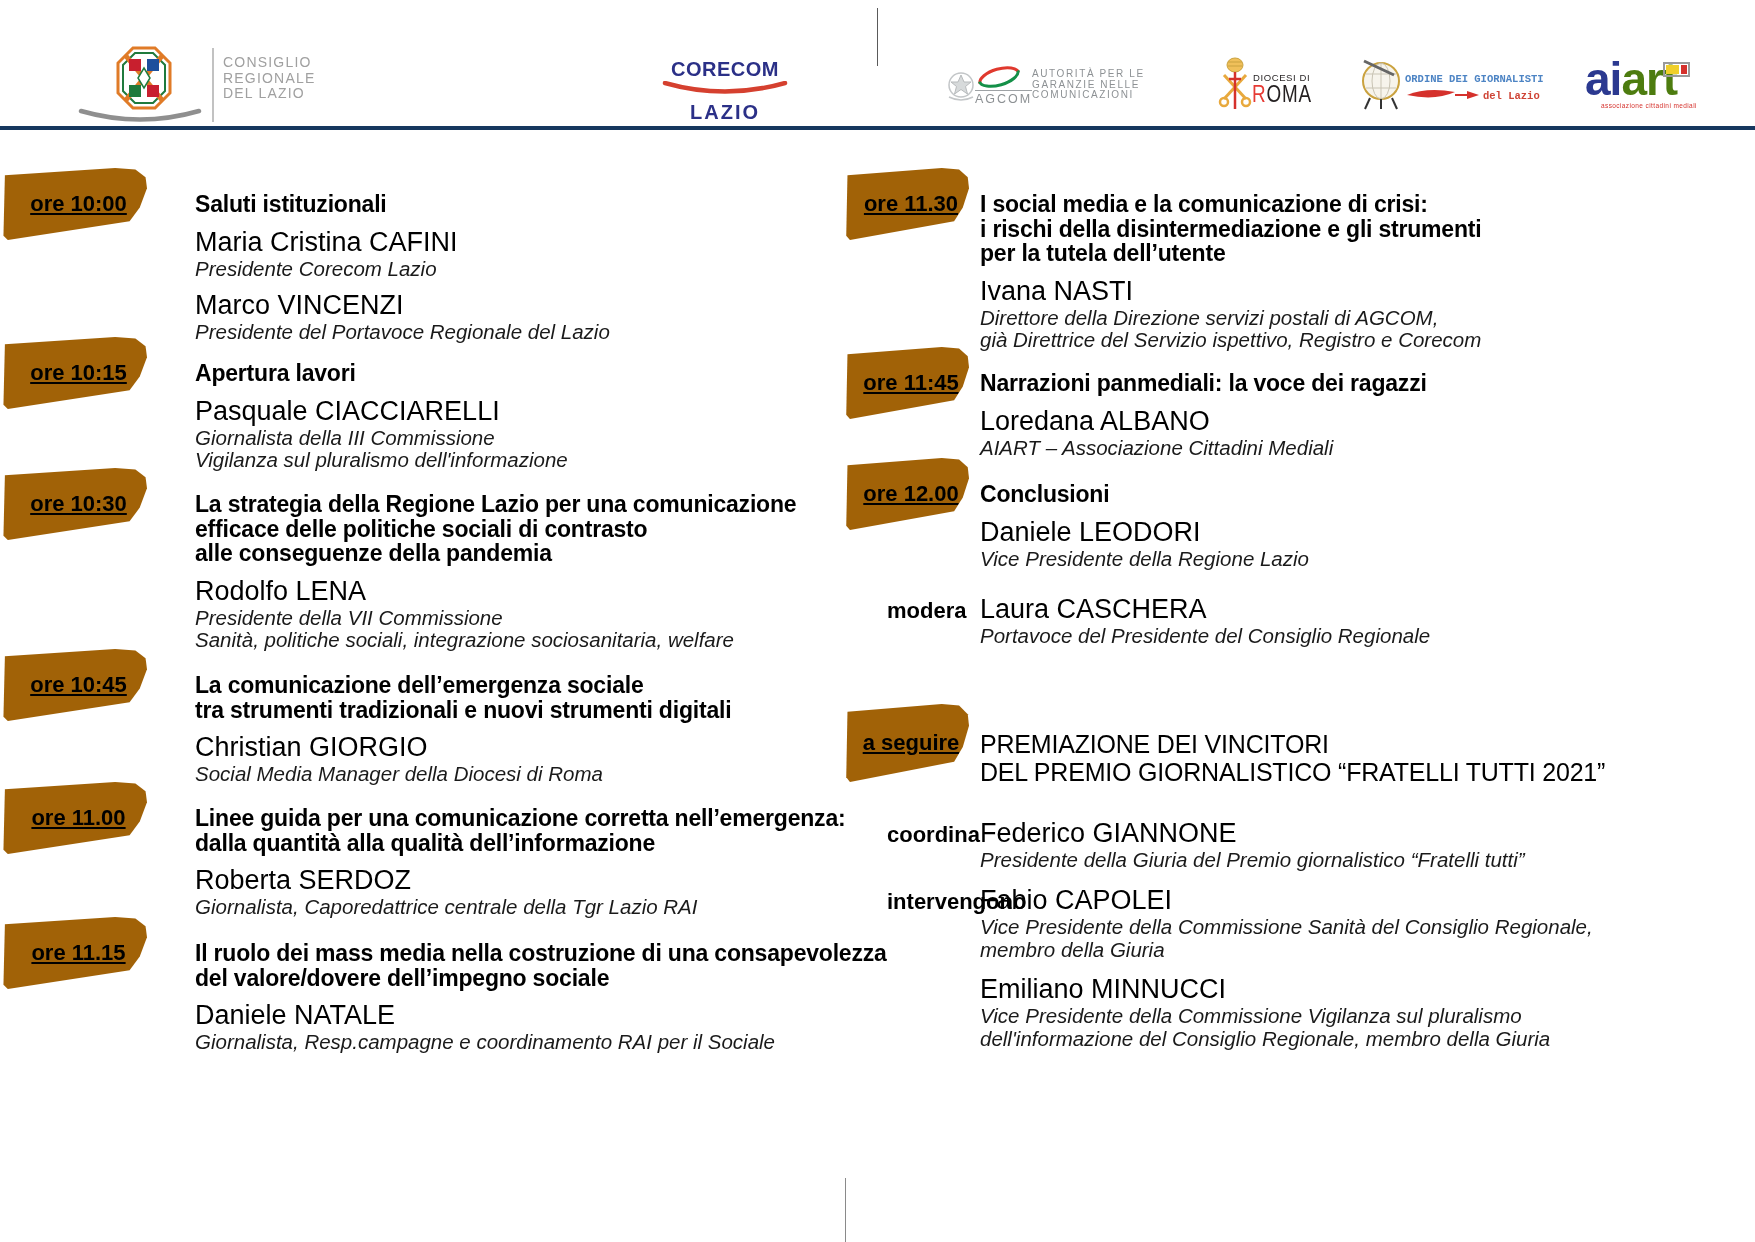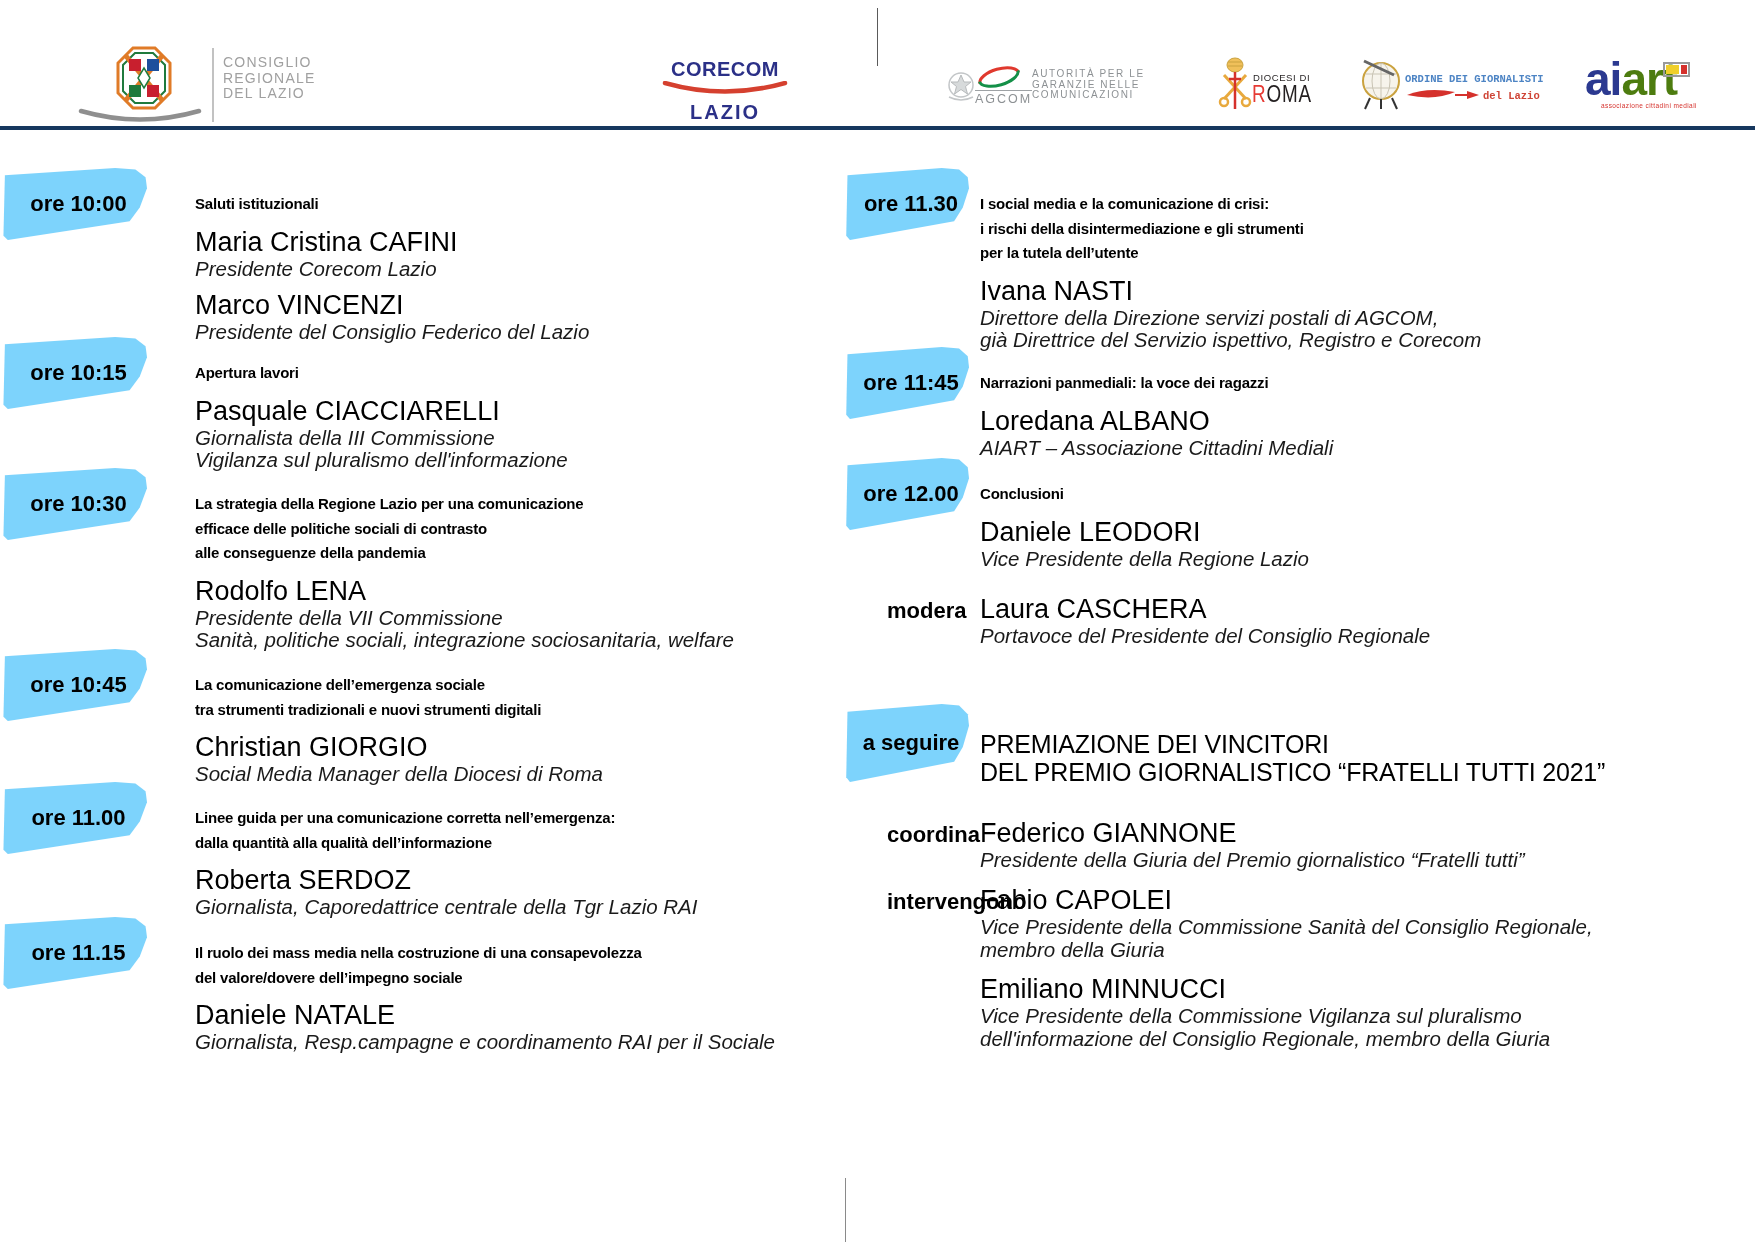--- a/index.html
+++ b/index.html
@@ -35,33 +35,33 @@
   .odg-sub{position:absolute;left:1483px;top:90px;font-family:"Liberation Mono",monospace;
            font-weight:700;font-size:10.5px;color:#cf4436;}
 
   .aiart-text{position:absolute;left:1585px;top:56px;font-size:46px;line-height:46px;
               font-weight:700;letter-spacing:-1px;}
   .aiart-text .p1{color:#2b3990;}
   .aiart-text .p2{color:#4d7c0f;}
   .aiart-caption{position:absolute;left:1601px;top:102px;font-size:6.5px;letter-spacing:.4px;color:#d5312c;}
 
   
-  .badge{position:absolute;width:145px;height:72px;background:#7dd3fc;
+  .badge{position:absolute;width:145px;height:72px;background:#a16207;
          clip-path:polygon(2% 10%,78% 0%,92% 2%,99% 13%,100% 28%,95% 55%,88% 74%,4% 100%,1% 94%);
          filter:drop-shadow(2px 5px 3px rgba(0,0,0,.5));
-         display:flex;align-items:center;justify-content:center;}
+         display:flex;align-items:center;justify-content:center;text-decoration:underline;}
   .badge span{font-weight:700;font-size:22px;padding-left:8px;}
   .badge-r{width:124px;}
   .badge-big{height:78px;}
 
   .side-label{position:absolute;left:887px;font-weight:700;font-size:22px;}
 
   .content{position:absolute;width:770px;}
   .content-r{position:absolute;width:760px;}
-  .title{font-weight:700;font-size:15px;line-height:24.5px;white-space:pre-line;letter-spacing:-.2px;}
+  .title{font-weight:700;font-size:23px;line-height:24.5px;white-space:pre-line;letter-spacing:-.2px;}
   .name{font-size:27px;line-height:30px;margin-top:10px;}
   .name.first{margin-top:0;}
   .role{font-style:italic;font-size:20.5px;line-height:22.5px;white-space:pre-line;
         color:#1a1a1a;margin-top:1px;}
   .award-line{font-size:25px;line-height:28px;letter-spacing:-.2px;}
   .award-line .bold{font-weight:400;}
 </style>
 </head>
 <body>
 
@@ -157,21 +157,21 @@
     <span>ore 10:00</span>
   </div>
 <div class="content" style="left:195px;top:192px">
   <div class="title">Saluti istituzionali</div>
   <div class="speaker">
     <div class="name">Maria Cristina CAFINI</div>
     <div class="role">Presidente Corecom Lazio</div>
   </div>
   <div class="speaker">
     <div class="name">Marco VINCENZI</div>
-    <div class="role">Presidente del Consiglio Federico del Lazio</div>
+    <div class="role">Presidente del Portavoce Regionale del Lazio</div>
   </div>
 </div>
 
 <div class="badge" style="left:2px;top:337px">
     <span>ore 10:15</span>
   </div>
 <div class="content" style="left:195px;top:361px">
   <div class="title">Apertura lavori</div>
   <div class="speaker">
     <div class="name">Pasquale CIACCIARELLI</div>

